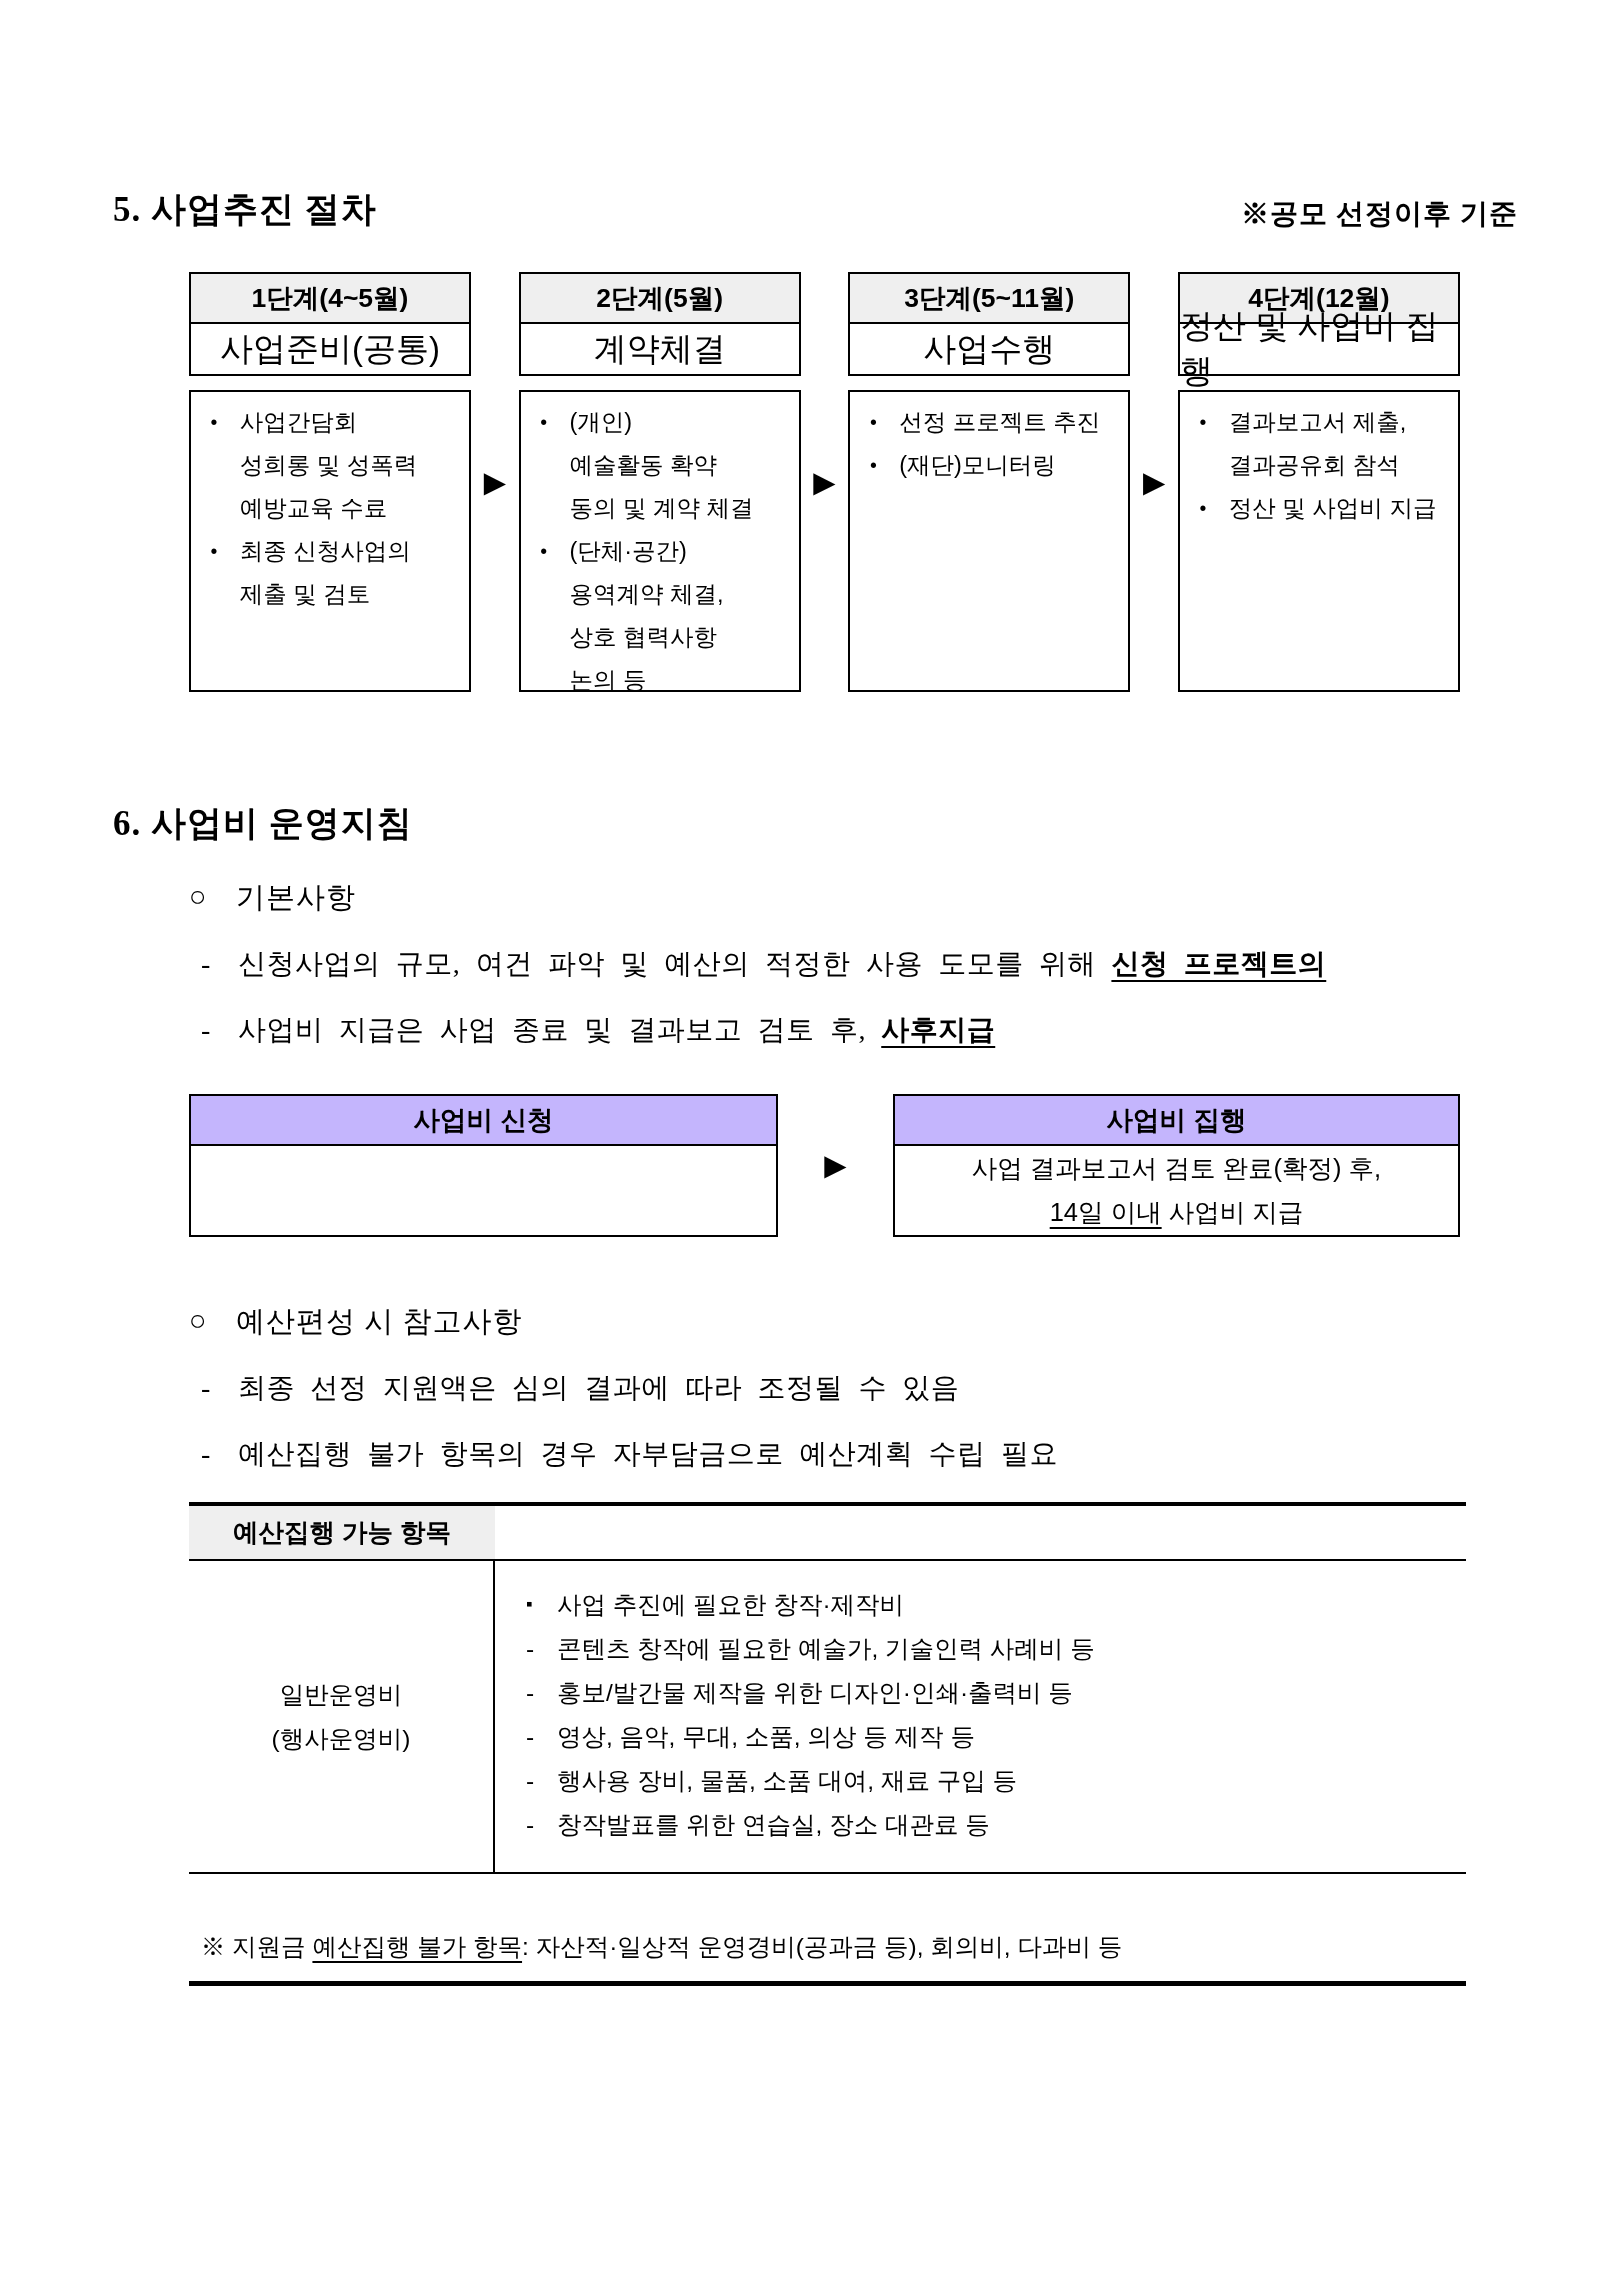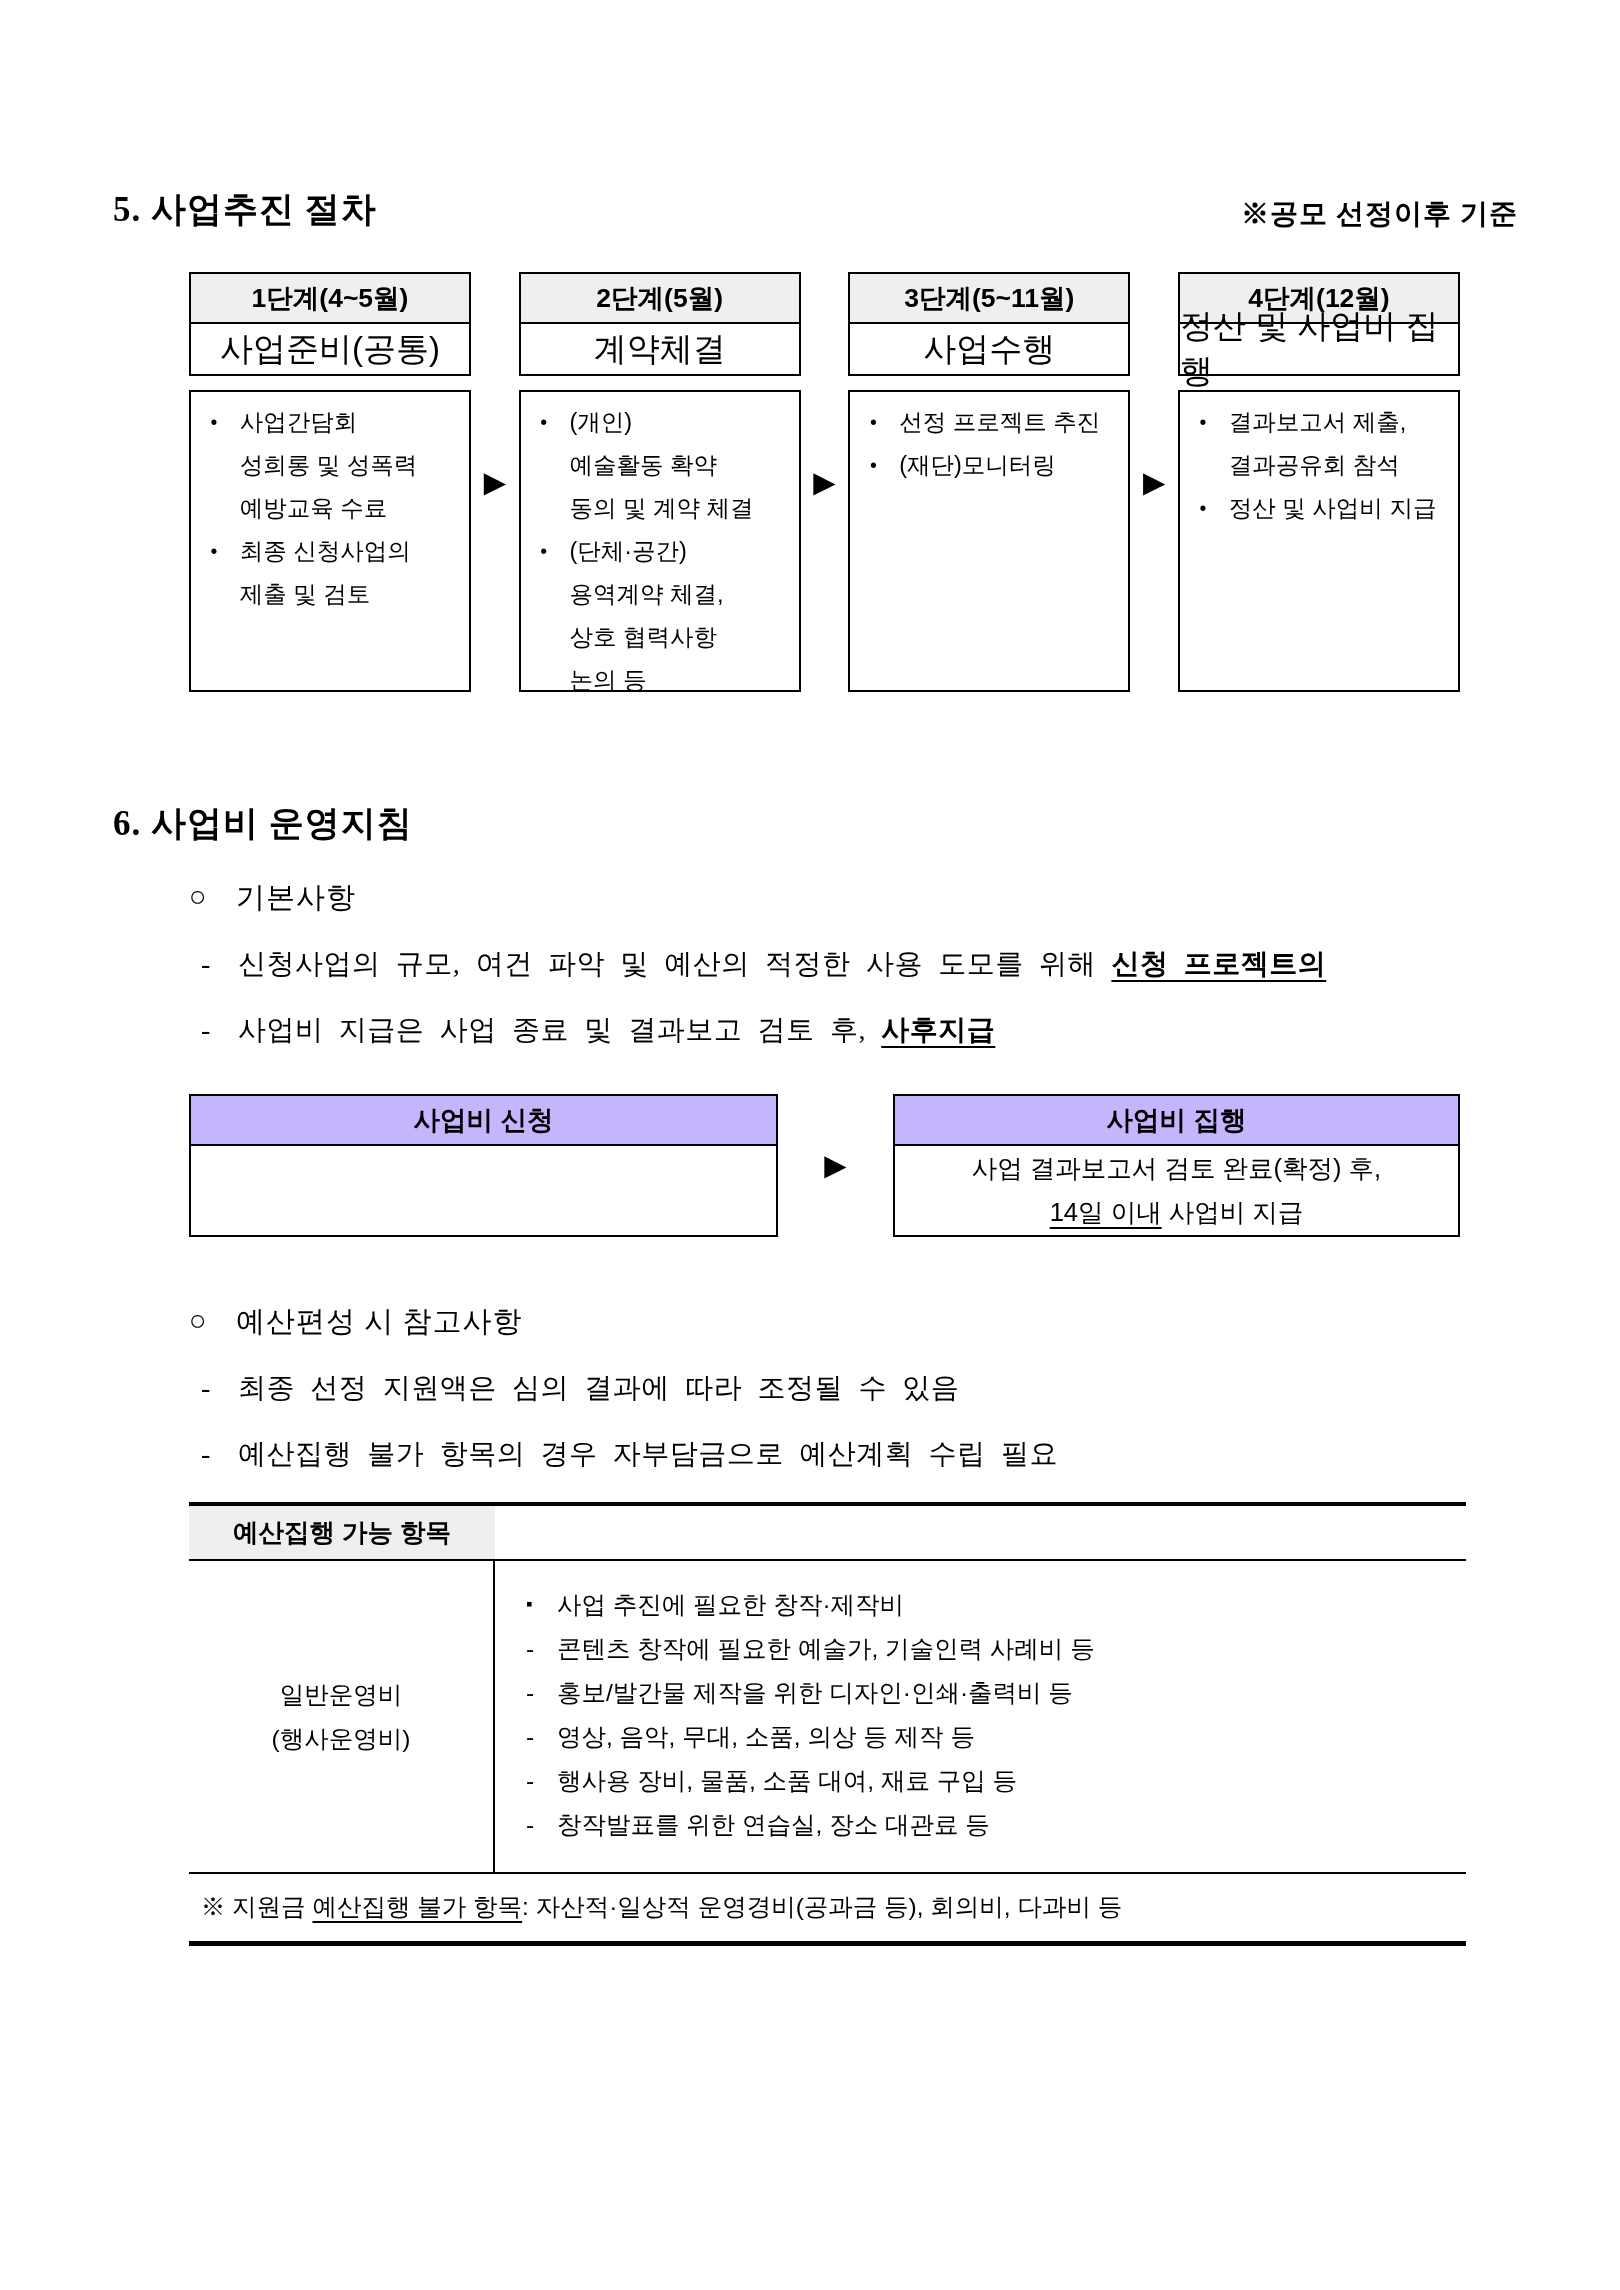--- a/index.html
+++ b/index.html
@@ -130,20 +130,21 @@
   .td-items { padding: 21.6px 9.8px 25.5px 29px; }
   .titem {
     position: relative; padding-left: 33px;
     font-size: 24.5px; line-height: 44px; white-space: nowrap;
   }
   .titem .mk { position: absolute; left: 2px; top: -1px; font-size: 18.6px; }
   .titem.dash .mk { font-size: 24.5px; top: 0; }
   .t-note-row {
     padding: 13.7px 9.8px 15.7px 11.8px; font-size: 24.5px; line-height: 37px;
     white-space: nowrap;
+    margin-top: 40px;
   }
 </style>
 </head>
 <body>
 
 <div class="page">
 
   <div class="sec-head-row">
     <div class="sec-title">
       <span>5.</span>

